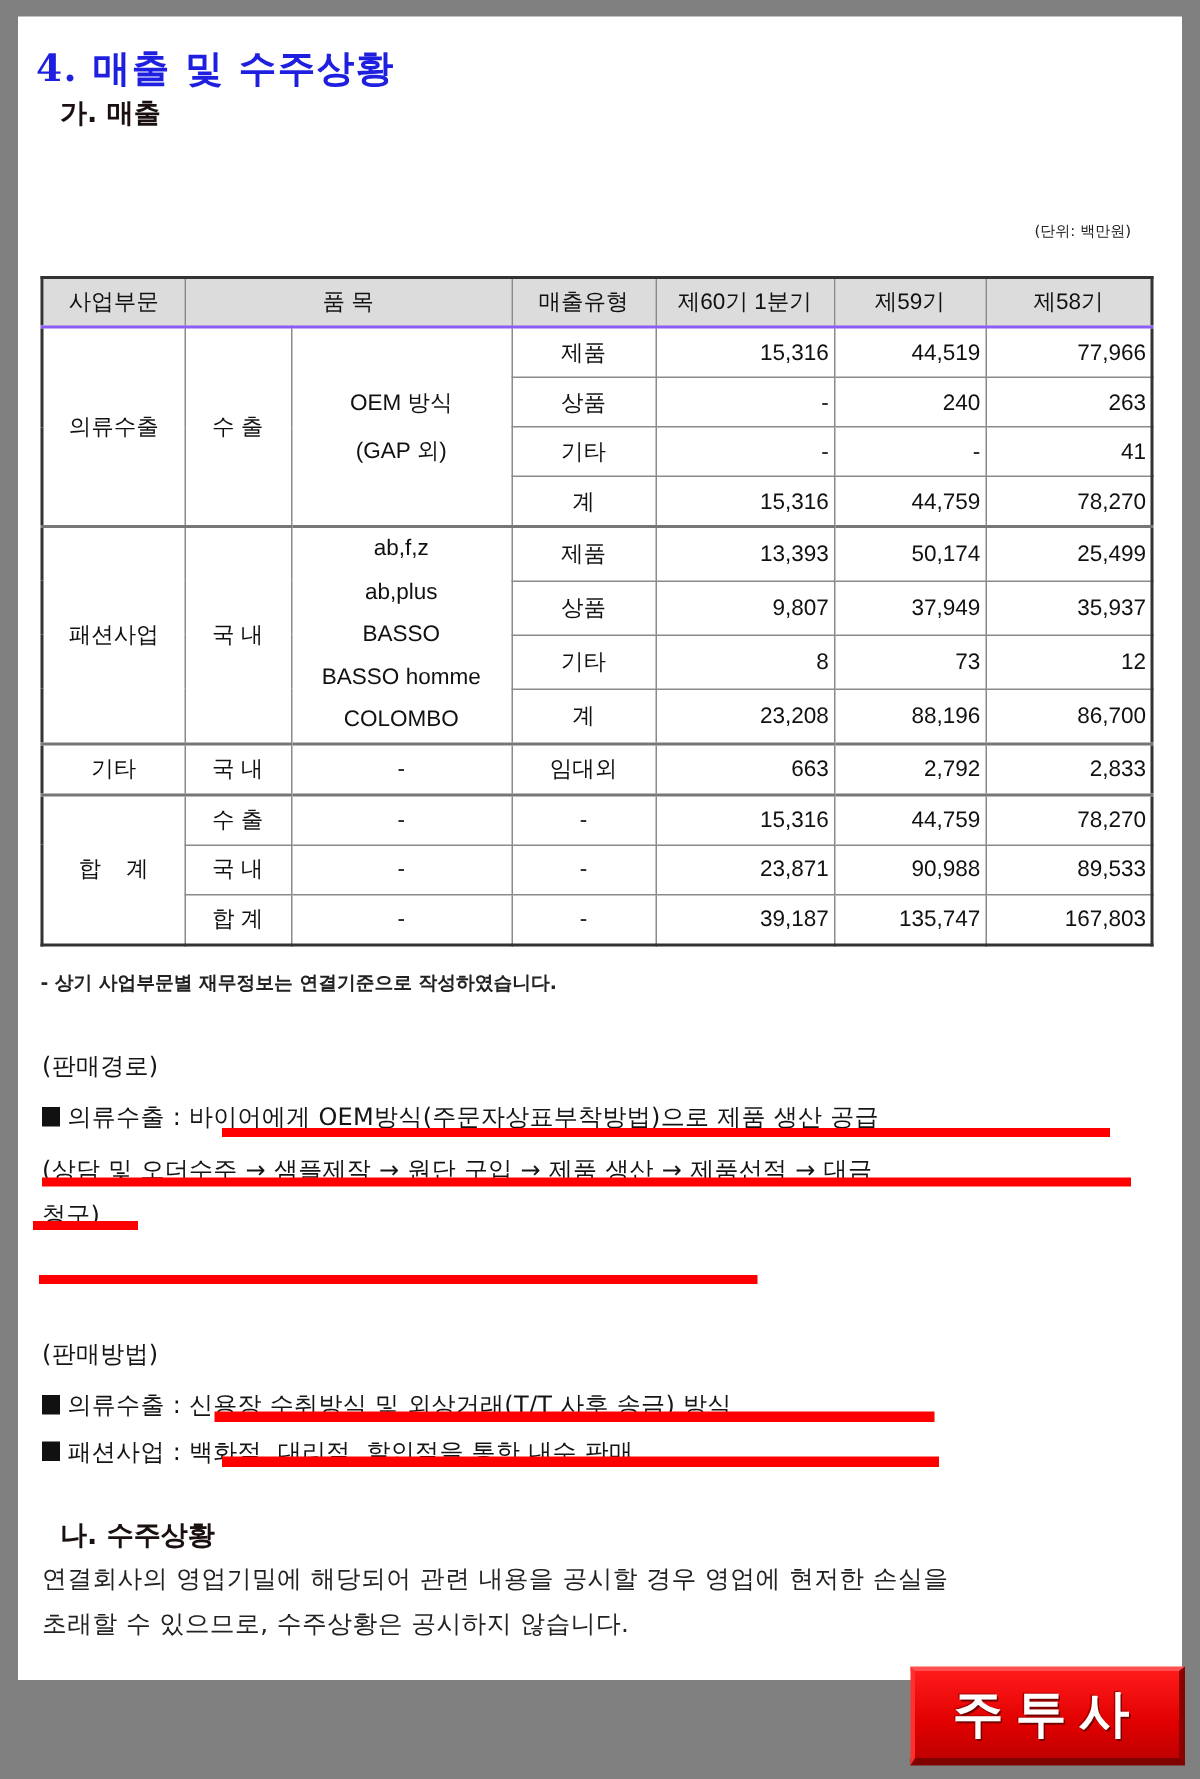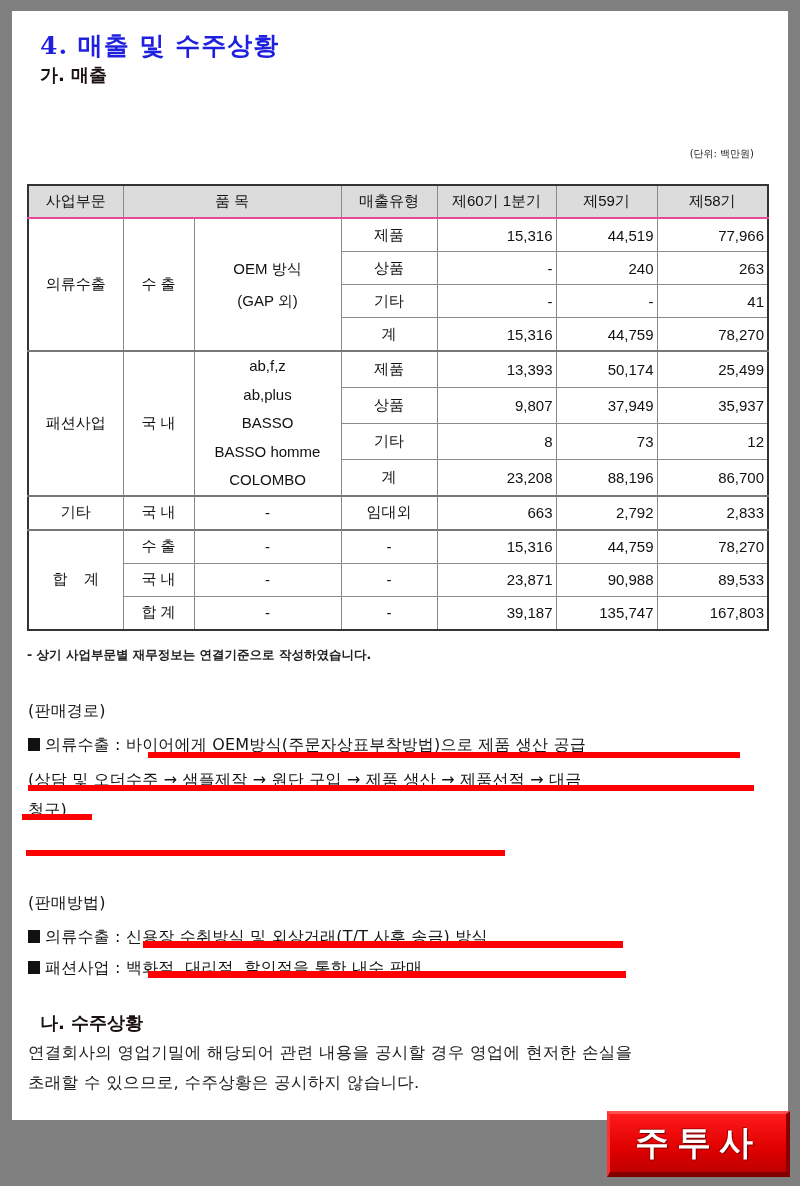--- a/index.html
+++ b/index.html
@@ -12,21 +12,21 @@
       color: #111;
     }
     .page {
       position: absolute;
       left: 12px; top: 11px;
       width: 776px; height: 1109px;
       background: #ffffff;
     }
     .abs { position: absolute; white-space: nowrap; }
     .h1 {
-      left: 28px; top: 18px;
+      left: 12px; top: 18px;
       font-family: "DejaVu Serif", "Liberation Serif", serif;
       font-size: 25px; font-weight: bold; color: #1f1fe0;
       letter-spacing: 1px;
     }
     .h2 {
       left: 28px; top: 52px;
       font-size: 18px; font-weight: bold; color: #1a1010;
     }
     .p {
       font-size: 16.5px; color: #222; letter-spacing: 0.3px;
@@ -53,21 +53,21 @@
       text-align: center;
       vertical-align: middle;
       overflow: hidden;
       white-space: nowrap;
     }
     table.sales th {
       background: #dcdcdc;
       font-weight: normal;
       height: 31px;
     }
-    table.sales thead tr { border-bottom: 2px solid #ec4899; }
+    table.sales thead tr { border-bottom: 2px solid #8b5cf6; }
     table.sales td.num { text-align: right; padding-right: 3px; }
     table.sales td.brands { line-height: 28.5px; white-space: normal; }
     table.sales tr.grp td { border-top: 2px solid #777; }
     .note {
       left: 15px; top: 636px;
       font-size: 12.5px; color: #222; font-weight: bold;
     }
     .line { font-size: 16px; color: #151515; letter-spacing: 0.2px; }
     .sq { display: inline-block; width: 12px; height: 13px; background: #111; margin-right: 5px; vertical-align: -1px; }
     .red-ul {

